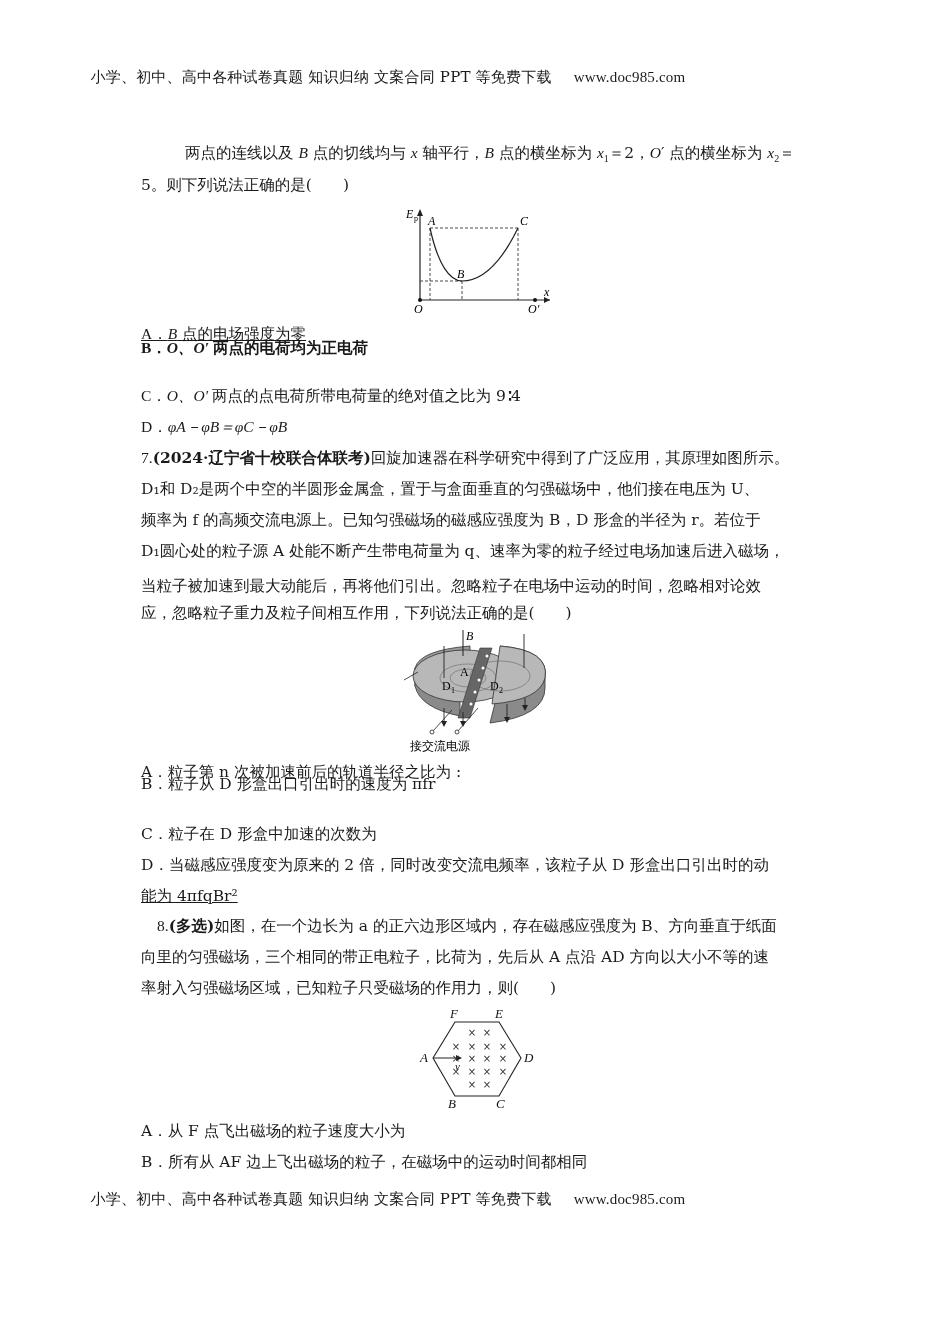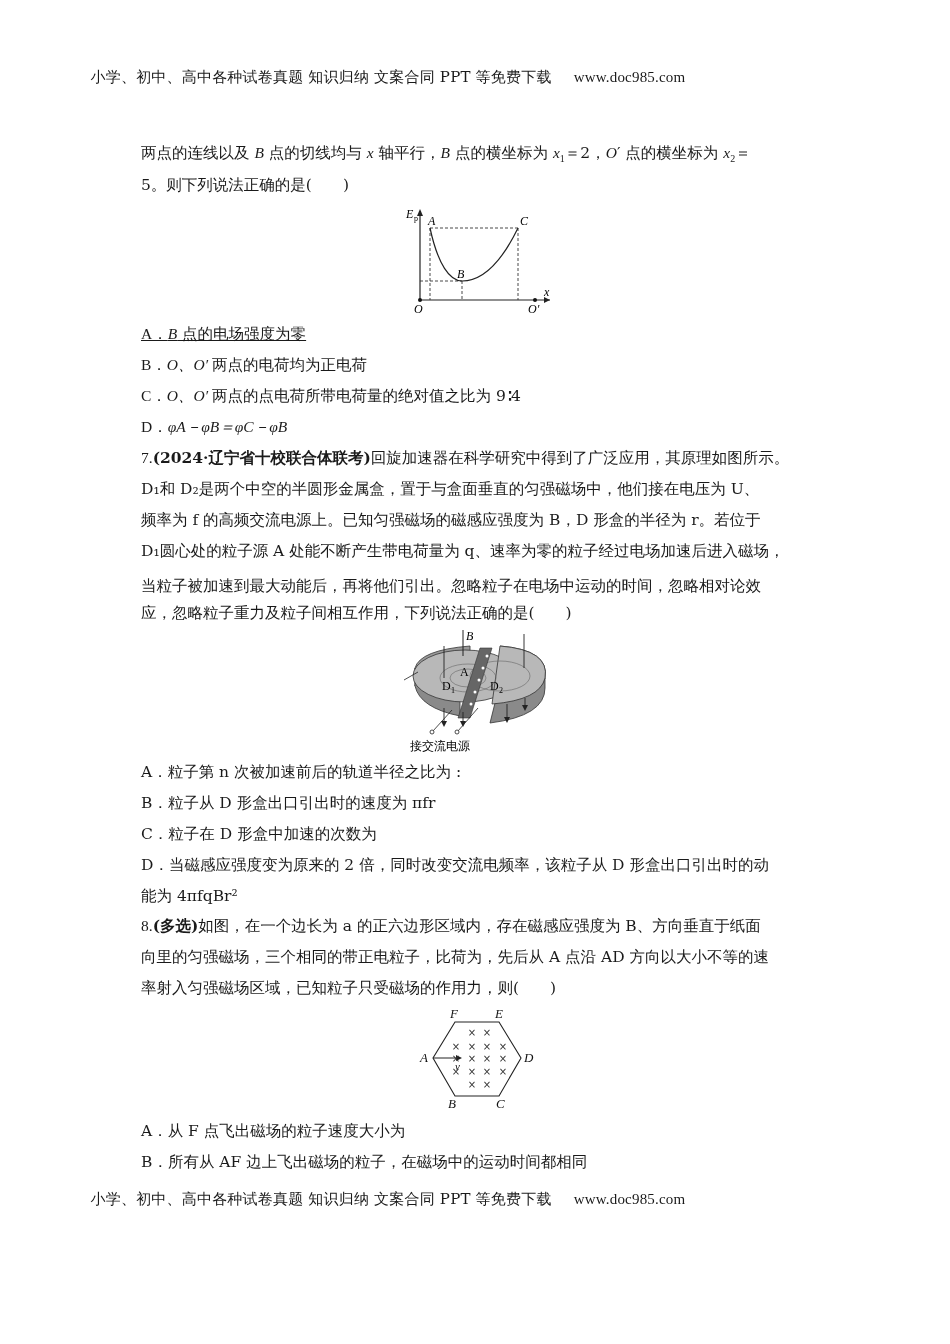--- a/index.html
+++ b/index.html
@@ -14,21 +14,21 @@
   sub, sup { font-size: 10px; }
   .fig { position: absolute; }
 </style>
 </head>
 <body>
 
 <div class="hdr" style="top:68px;">
   <span>小学、初中、高中各种试卷真题  知识归纳  文案合同  PPT 等免费下载</span><span class="url">www.doc985.com</span>
 </div>
 
-<div class="line" style="top:143px;">
+<div class="line" style="top:143px;margin-left:44px;">
   <span>两点的连线以及 </span><i>B</i><span> 点的切线均与 </span><i>x</i><span> 轴平行，</span><i>B</i><span> 点的横坐标为 </span><i>x</i><sub class="lat">1</sub><span>＝2，</span><i>O</i><span>′ 点的横坐标为 </span><i>x</i><sub class="lat">2</sub><span>＝</span>
 </div>
 <div class="line" style="top:175px;">5。则下列说法正确的是(　　)</div>
 
 <svg class="fig" style="left:400px; top:205px;" width="160" height="110" viewBox="0 0 160 110">
   <line x1="20" y1="95" x2="150" y2="95" stroke="#222" stroke-width="1.2"></line>
   <polygon points="150,95 144,92 144,98" fill="#222"></polygon>
   <line x1="20" y1="95" x2="20" y2="6" stroke="#222" stroke-width="1.2"></line>
   <polygon points="20,4 17,11 23,11" fill="#222"></polygon>
   <line x1="30" y1="23" x2="118" y2="23" stroke="#333" stroke-width="0.9" stroke-dasharray="3,2"></line>
@@ -45,21 +45,21 @@
   <text x="120" y="20" font-family="Liberation Serif, serif" font-style="italic" font-size="12">C</text>
   <text x="57" y="73" font-family="Liberation Serif, serif" font-style="italic" font-size="12">B</text>
   <text x="144" y="91" font-family="Liberation Serif, serif" font-style="italic" font-size="12">x</text>
   <text x="14" y="108" font-family="Liberation Serif, serif" font-style="italic" font-size="12">O</text>
   <text x="128" y="108" font-family="Liberation Serif, serif" font-style="italic" font-size="12">O′</text>
 </svg>
 
 <div class="line" style="top:324px;text-decoration:underline;">
   <span class="lat">A．</span><i>B</i><span> 点的电场强度为零</span>
 </div>
-<div class="line" style="top:355px;">
+<div class="line" style="top:338px;font-weight:bold;">
   <span class="lat">B．</span><i>O、O′ </i><span>两点的电荷均为正电荷</span>
 </div>
 <div class="line" style="top:386px;">
   <span class="lat">C．</span><i>O、O′ </i><span>两点的点电荷所带电荷量的绝对值之比为 9∶4</span>
 </div>
 <div class="line" style="top:417px;">
   <span class="lat">D．</span><i>φA－φB＝φC－φB</i>
 </div>
 
 <div class="line" style="top:448px;">
@@ -105,26 +105,26 @@
   <circle cx="57" cy="104" r="2" fill="#fff" stroke="#222" stroke-width="0.8"></circle>
   <text x="60" y="48" font-family="Liberation Serif, serif" font-size="12">A</text>
   <text x="42" y="62" font-family="Liberation Serif, serif" font-size="12">D</text>
     <text x="51" y="65" font-family="Liberation Serif, serif" font-size="8">1</text>
   <text x="90" y="62" font-family="Liberation Serif, serif" font-size="12">D</text>
     <text x="99" y="65" font-family="Liberation Serif, serif" font-size="8">2</text>
   <text x="10" y="122" font-size="12" font-family="DejaVu Sans, sans-serif">接交流电源</text>
 </svg>
 
 <div class="line" style="top:762px;">A．粒子第 n 次被加速前后的轨道半径之比为 :</div>
-<div class="line" style="top:793px;text-align:center;">B．粒子从 D 形盒出口引出时的速度为 πfr</div>
+<div class="line" style="top:774px;text-align:center;">B．粒子从 D 形盒出口引出时的速度为 πfr</div>
 <div class="line" style="top:824px;">C．粒子在 D 形盒中加速的次数为</div>
 <div class="line" style="top:855px;">D．当磁感应强度变为原来的 2 倍，同时改变交流电频率，该粒子从 D 形盒出口引出时的动</div>
-<div class="line" style="top:886px;">能为 4πfqBr²</div>
+<div class="line" style="top:886px;text-decoration:underline;">能为 4πfqBr²</div>
 
-<div class="line" style="top:916px;">
+<div class="line" style="top:916px;margin-left:16px;">
   <span class="lat">8.</span><span class="bold">(多选)</span><span>如图，在一个边长为 a 的正六边形区域内，存在磁感应强度为 B、方向垂直于纸面</span>
 </div>
 <div class="line" style="top:947px;">向里的匀强磁场，三个相同的带正电粒子，比荷为，先后从 A 点沿 AD 方向以大小不等的速</div>
 <div class="line" style="top:978px;">率射入匀强磁场区域，已知粒子只受磁场的作用力，则(　　)</div>
 
 <svg class="fig" style="left:415px; top:1004px;" width="125" height="110" viewBox="0 0 125 110">
   <polygon points="18,54 40,18 84,18 106,54 84,92 40,92" fill="none" stroke="#222" stroke-width="1.1"></polygon>
   <line x1="18" y1="54" x2="44" y2="54" stroke="#222" stroke-width="1"></line>
   <polygon points="47,54 41,51 41,57" fill="#222"></polygon>
   <g font-family="DejaVu Sans, sans-serif" font-size="10" fill="#333" text-anchor="middle">

